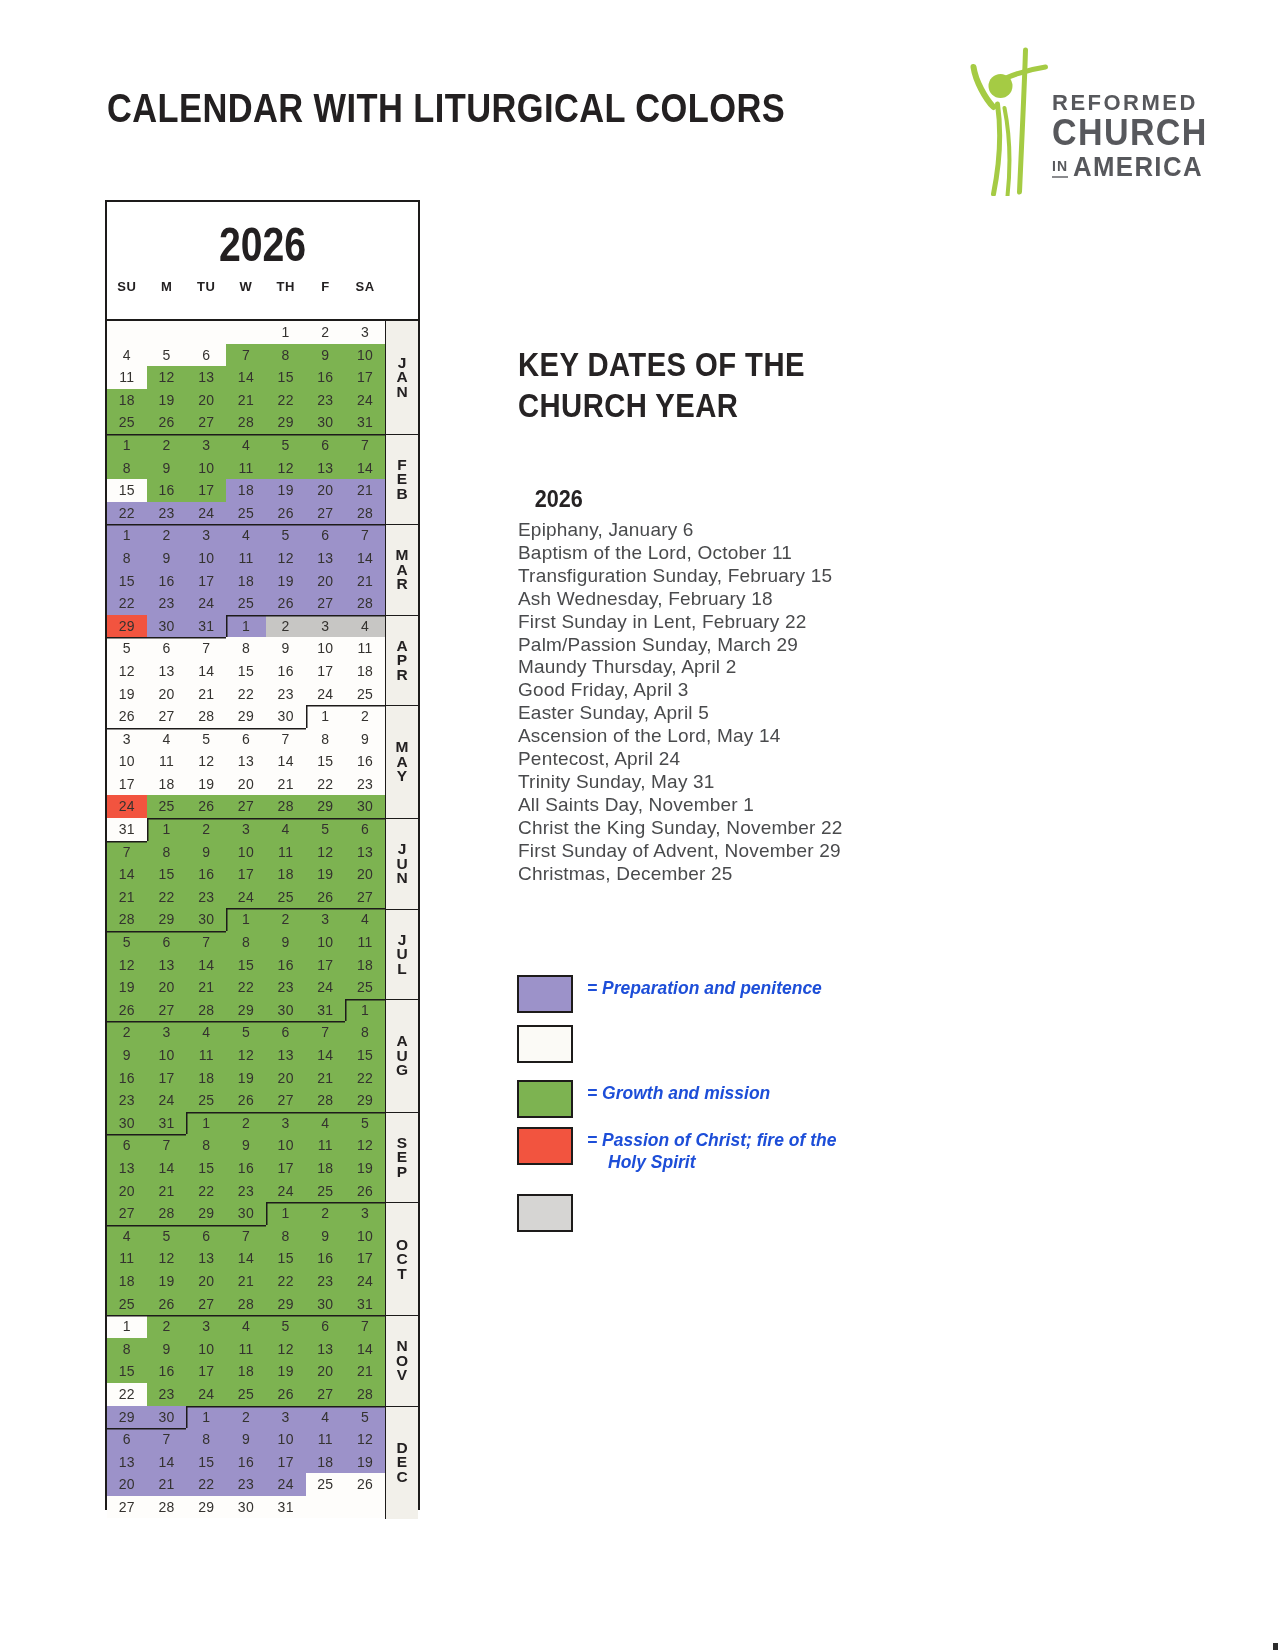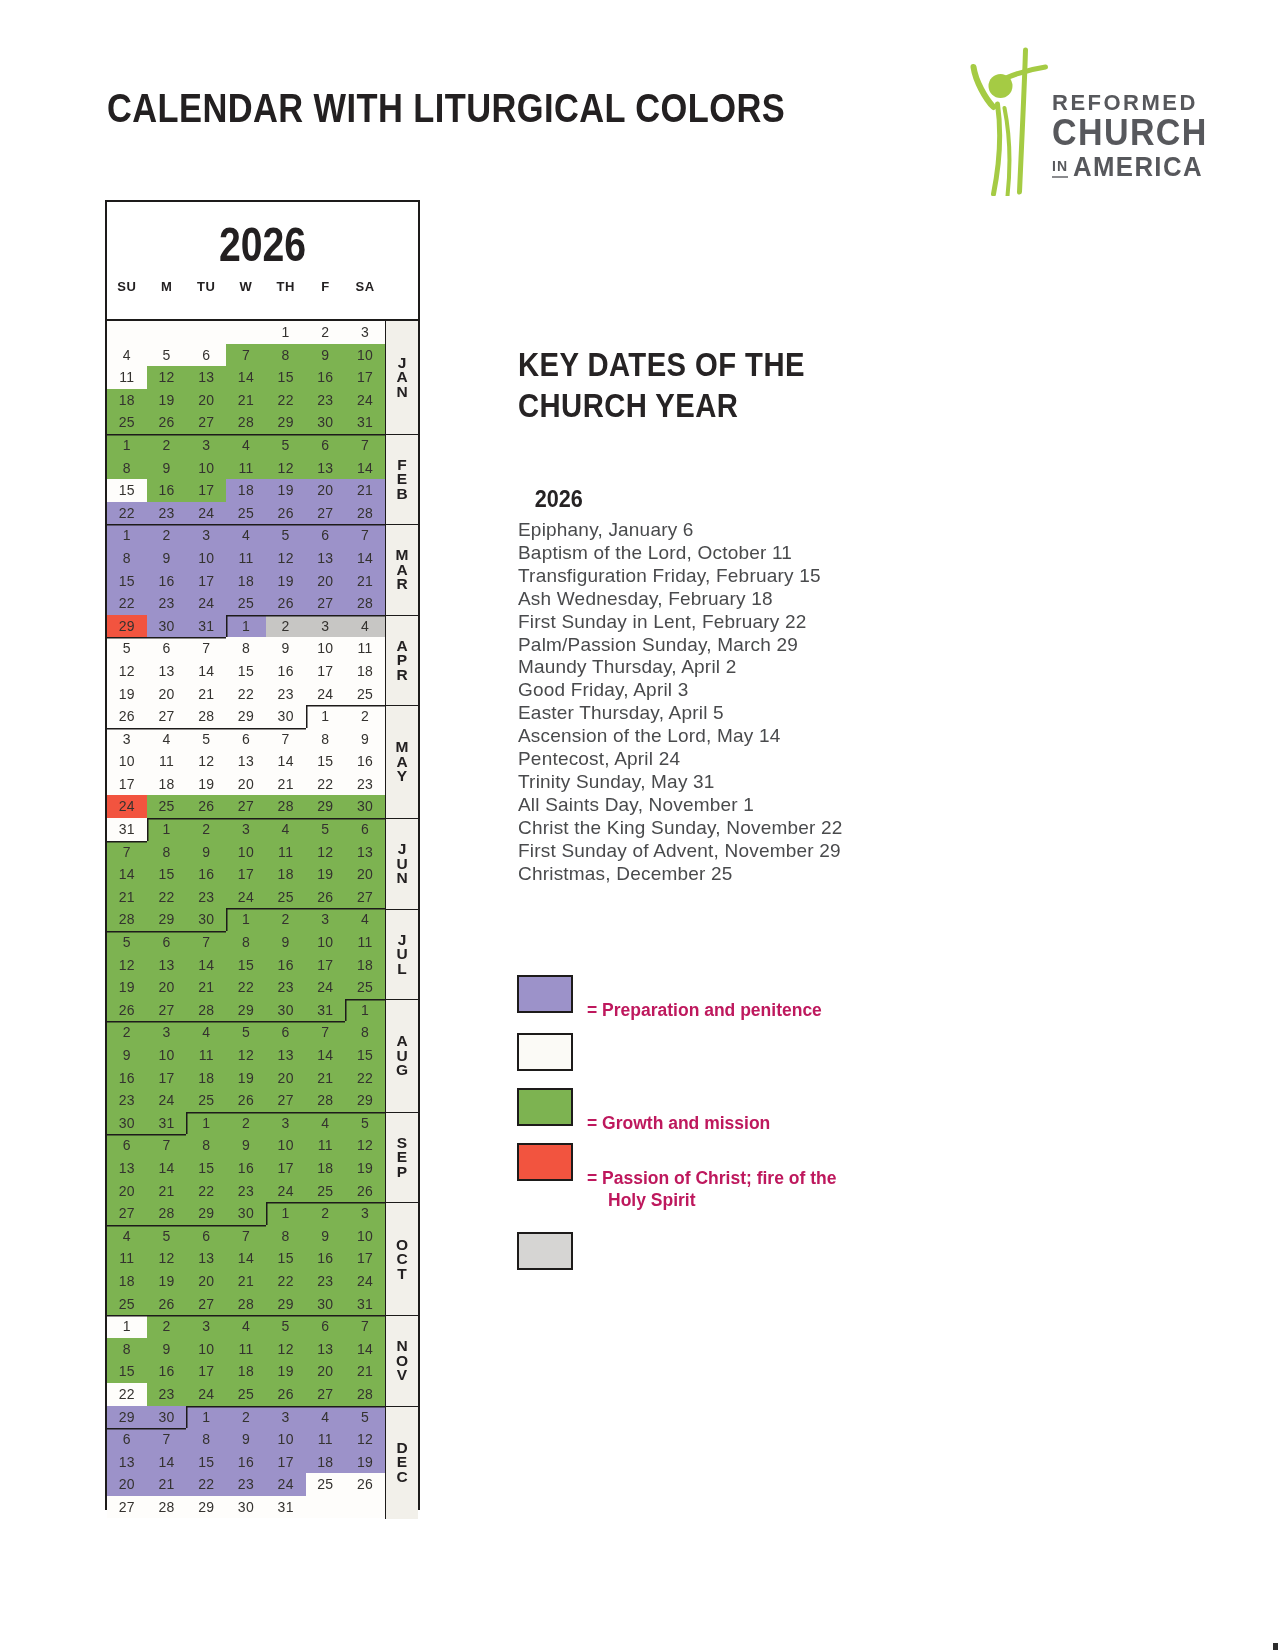--- a/index.html
+++ b/index.html
@@ -67,23 +67,23 @@
 
   
   .legend { position:absolute; left:517px; top:975px; }
   .legend-item { display:flex; }
   .legend-item:nth-child(1) { margin-bottom:12px; }
   .legend-item:nth-child(2) { margin-bottom:17px; }
   .legend-item:nth-child(3) { margin-bottom:9px; }
   .legend-item:nth-child(4) { margin-bottom:21px; }
   .legend-swatch { width:56px; height:38px; border:2px solid #1d1b1a; flex:0 0 56px; }
   .legend-text {
-    margin-left:14px; margin-top:24px; width:310px;
-    font-size:17.5px; font-weight:bold; line-height:22px; color:#be185d;
-    padding-left:21px; text-indent:-21px;
+    margin-left:14px; margin-top:2px; width:310px;
+    font-size:17.5px; font-weight:bold; line-height:22px; color:#1d4ed8;
+    padding-left:21px; text-indent:-21px;font-style:italic;
   }
 
   
   .footer { position:absolute; right:96px; top:1512px; text-align:right; color:#7f8184; }
   .f-code { font-size:20px; line-height:23px; margin-bottom:7px; }
   .f-copy { font-size:20px; line-height:23px; }
 
   .corner { position:absolute; right:0; bottom:0; width:5px; height:7px; background:#2c2c2c; }
 </style>
 </head>
@@ -539,27 +539,27 @@
         </div>
     </div>
   </div>
 
   <div class="keydates">
     <h2 class="kd-heading"><span class="cond">KEY DATES OF THE</span><br><span class="cond">CHURCH YEAR</span></h2>
     <div class="kd-year">2026</div>
     <div class="kd-list">
         <div class="kd-item">Epiphany, January 6</div>
         <div class="kd-item">Baptism of the Lord, October 11</div>
-        <div class="kd-item">Transfiguration Friday, February 15</div>
+        <div class="kd-item">Transfiguration Sunday, February 15</div>
         <div class="kd-item">Ash Wednesday, February 18</div>
         <div class="kd-item">First Sunday in Lent, February 22</div>
         <div class="kd-item">Palm/Passion Sunday, March 29</div>
         <div class="kd-item">Maundy Thursday, April 2</div>
         <div class="kd-item">Good Friday, April 3</div>
-        <div class="kd-item">Easter Thursday, April 5</div>
+        <div class="kd-item">Easter Sunday, April 5</div>
         <div class="kd-item">Ascension of the Lord, May 14</div>
         <div class="kd-item">Pentecost, April 24</div>
         <div class="kd-item">Trinity Sunday, May 31</div>
         <div class="kd-item">All Saints Day, November 1</div>
         <div class="kd-item">Christ the King Sunday, November 22</div>
         <div class="kd-item">First Sunday of Advent, November 29</div>
         <div class="kd-item">Christmas, December 25</div>
       </div>
   </div>
 

